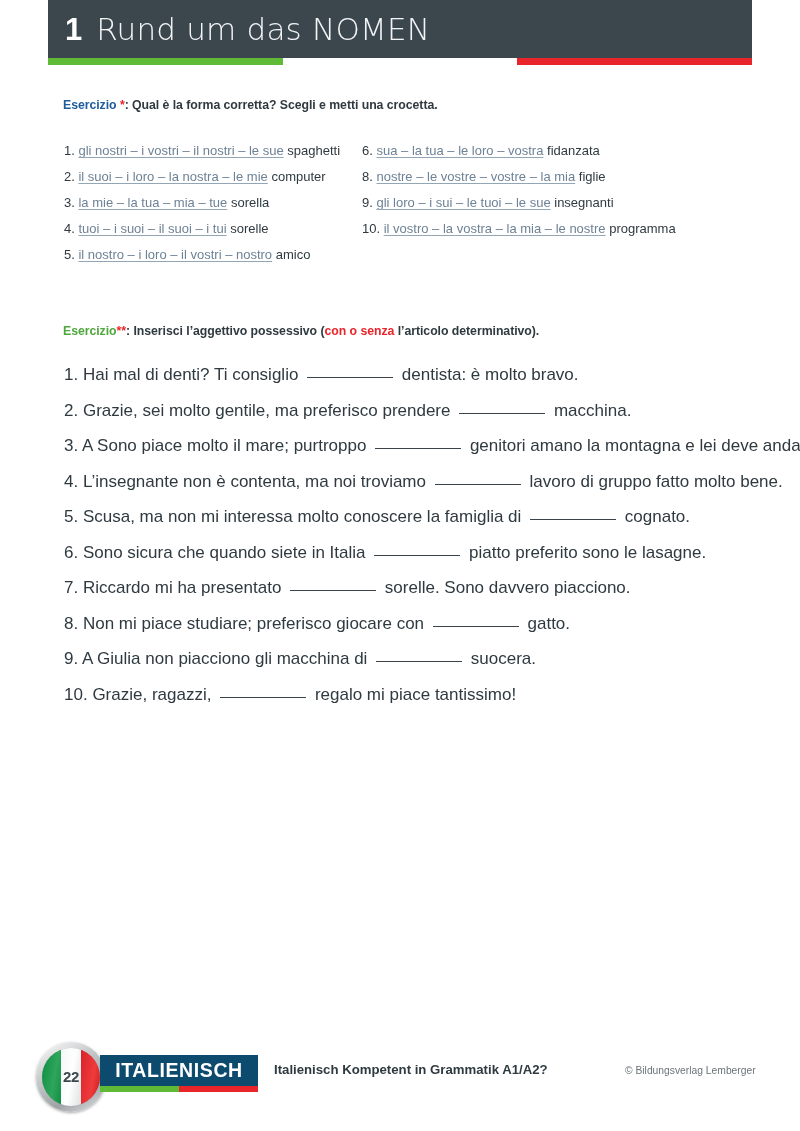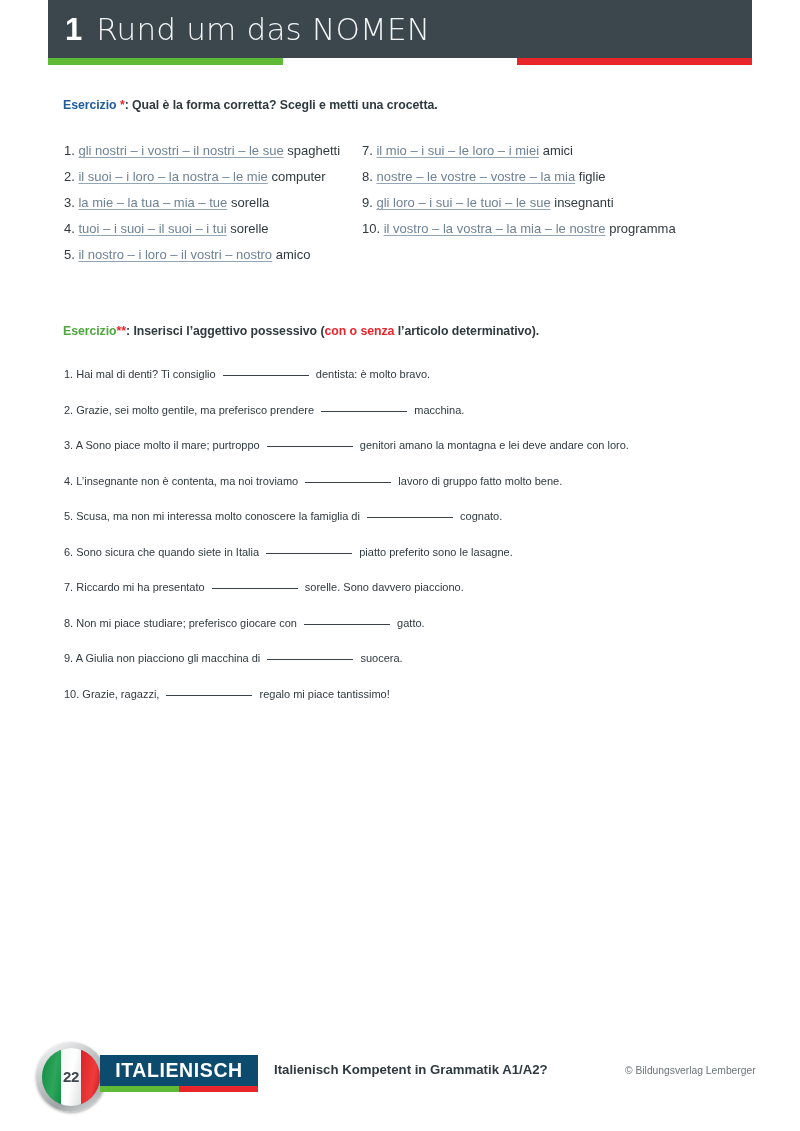--- a/index.html
+++ b/index.html
@@ -113,21 +113,21 @@
   .choice-noun {
     color: #2f3a40;
   }
 
   
   #ex2-list {
     position: absolute;
     left: 64px;
     top: 357px;
     width: 680px;
-    font-size: 11px;
+    font-size: 17px;
     color: #2f3a40;
   }
   .gap-item {
     height: 35.5px;
     line-height: 35.5px;
     white-space: nowrap;
   }
   .gap-blank {
     display: inline-block;
     width: 86px;
@@ -279,23 +279,23 @@
   </div>
   <div class="choice-item">
     <span class="choice-num">5.</span>
     <span class="choice-options">il nostro – i loro – il vostri – nostro</span>
     <span class="choice-noun">amico</span>
   </div>
 </div>
 
 <div class="choice-col" id="ex1-col-right">
   <div class="choice-item">
-    <span class="choice-num">7.</span>
-    <span class="choice-options">il mio – i sui – le loro – i miei</span>
-    <span class="choice-noun">amici</span>
+    <span class="choice-num">6.</span>
+    <span class="choice-options">sua – la tua – le loro – vostra</span>
+    <span class="choice-noun">fidanzata</span>
   </div>
   <div class="choice-item">
     <span class="choice-num">8.</span>
     <span class="choice-options">nostre – le vostre – vostre – la mia</span>
     <span class="choice-noun">figlie</span>
   </div>
   <div class="choice-item">
     <span class="choice-num">9.</span>
     <span class="choice-options">gli loro – i sui – le tuoi – le sue</span>
     <span class="choice-noun">insegnanti</span>

